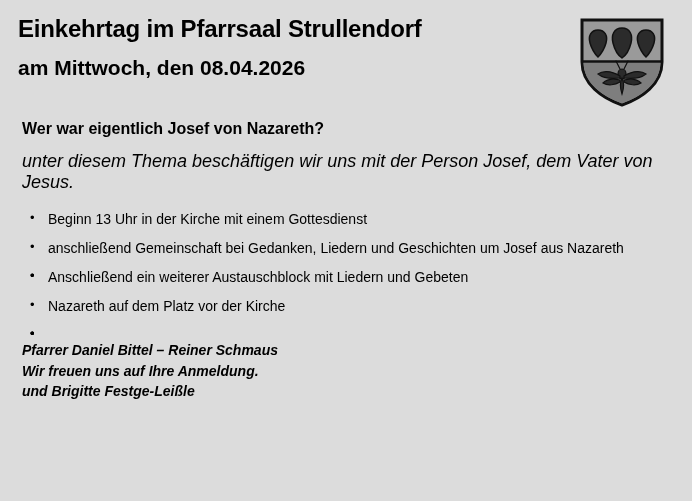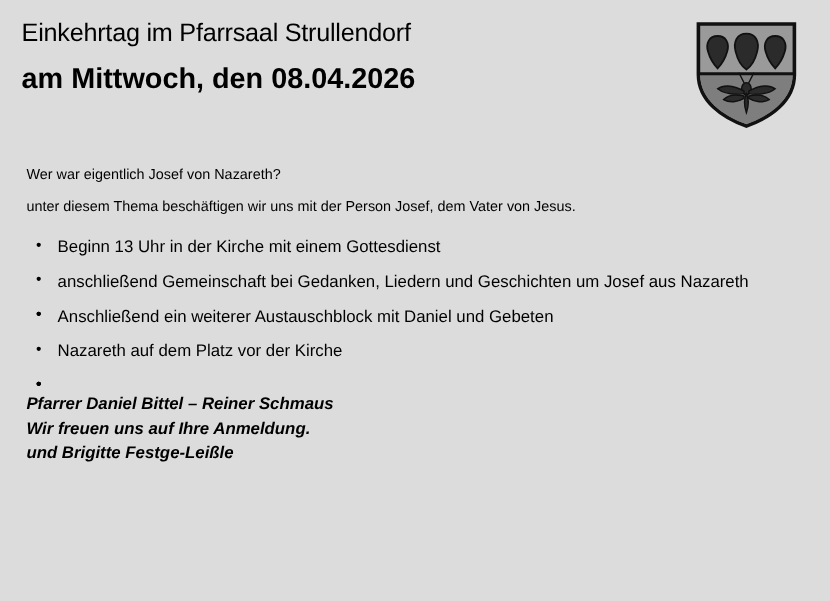--- a/index.html
+++ b/index.html
@@ -23,48 +23,49 @@
   }
   .header {
     display: flex;
     align-items: flex-start;
     justify-content: space-between;
   }
   .header-text {
     padding-top: 2px;
   }
   .title {
-    font-size: 21px;
-    font-weight: normal;
+    font-size: 24px;
+    font-weight: bold;
     letter-spacing: -0.2px;
     line-height: 1.1;
     margin: 0 0 14px 0;
     white-space: nowrap;
   }
   .subtitle {
-    font-size: 24px;
+    font-size: 21px;
     font-weight: bold;
     line-height: 1.1;
     margin: 0;
   }
   .crest {
     width: 92px;
     height: 92px;
     margin-right: 6px;
     margin-top: 2px;
     flex: 0 0 auto;
   }
   .question {
-    font-size: 12px;
-    font-weight: normal;
-    margin: 30px 0 0 4px;
+    font-size: 16px;
+    font-weight: bold;
+    margin: 12px 0 0 4px;
   }
   .intro {
-    font-size: 12px;
+    font-size: 18px;
     margin: 13px 0 0 4px;
+    font-style: italic;
   }
   .list {
     margin: 18px 0 0 0;
     padding: 0;
     list-style: none;
   }
   .list li {
     position: relative;
     font-size: 14px;
     padding-left: 30px;
@@ -137,21 +138,21 @@
     </li>
     <li>
       <span class="bullet">•</span>
       <span>anschließend Gemeinschaft bei Gedanken, Liedern und Geschichten um Josef aus Nazareth</span>
     </li>
     <li>
       <span class="bullet">•</span>
     </li>
     <li>
       <span class="bullet">•</span>
-      <span>Anschließend ein weiterer Austauschblock mit Daniel und Gebeten</span>
+      <span>Anschließend ein weiterer Austauschblock mit Liedern und Gebeten</span>
     </li>
     <li>
       <span class="bullet">•</span>
       <span>Nazareth auf dem Platz vor der Kirche</span>
     </li>
     <li>
       <span class="bullet">•</span>
     </li>
     <li>
       <span class="bullet">•</span>

